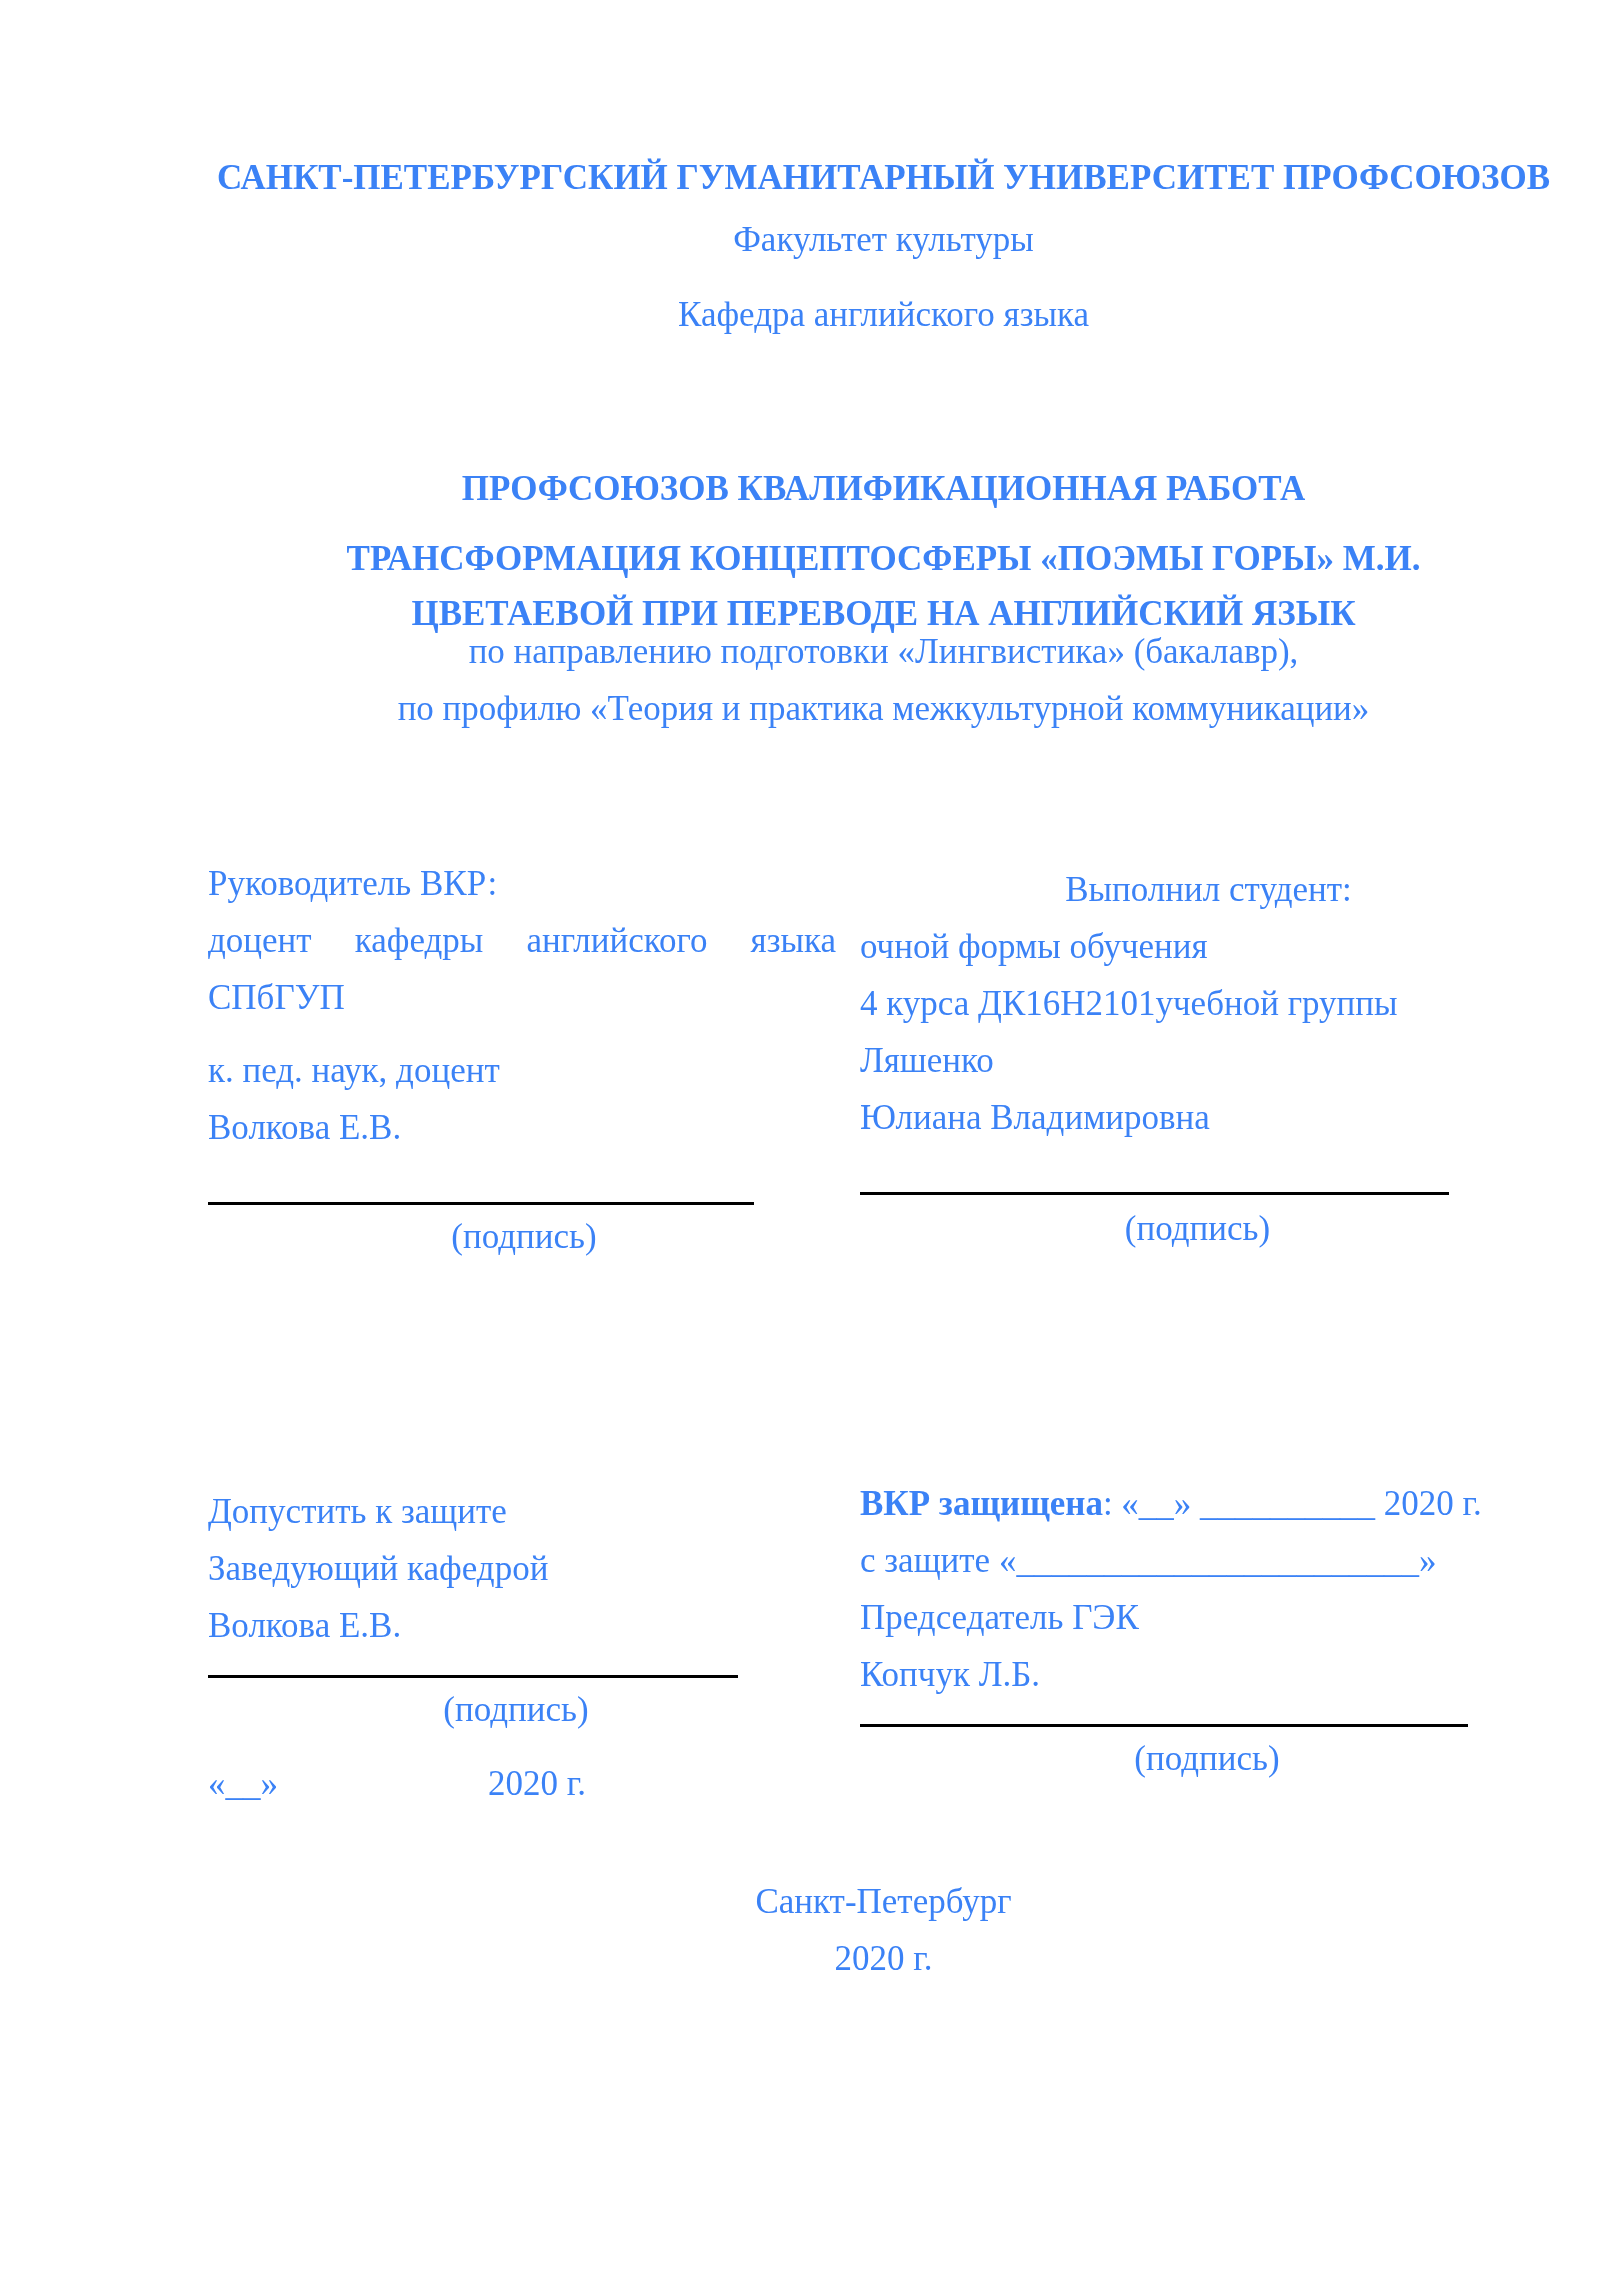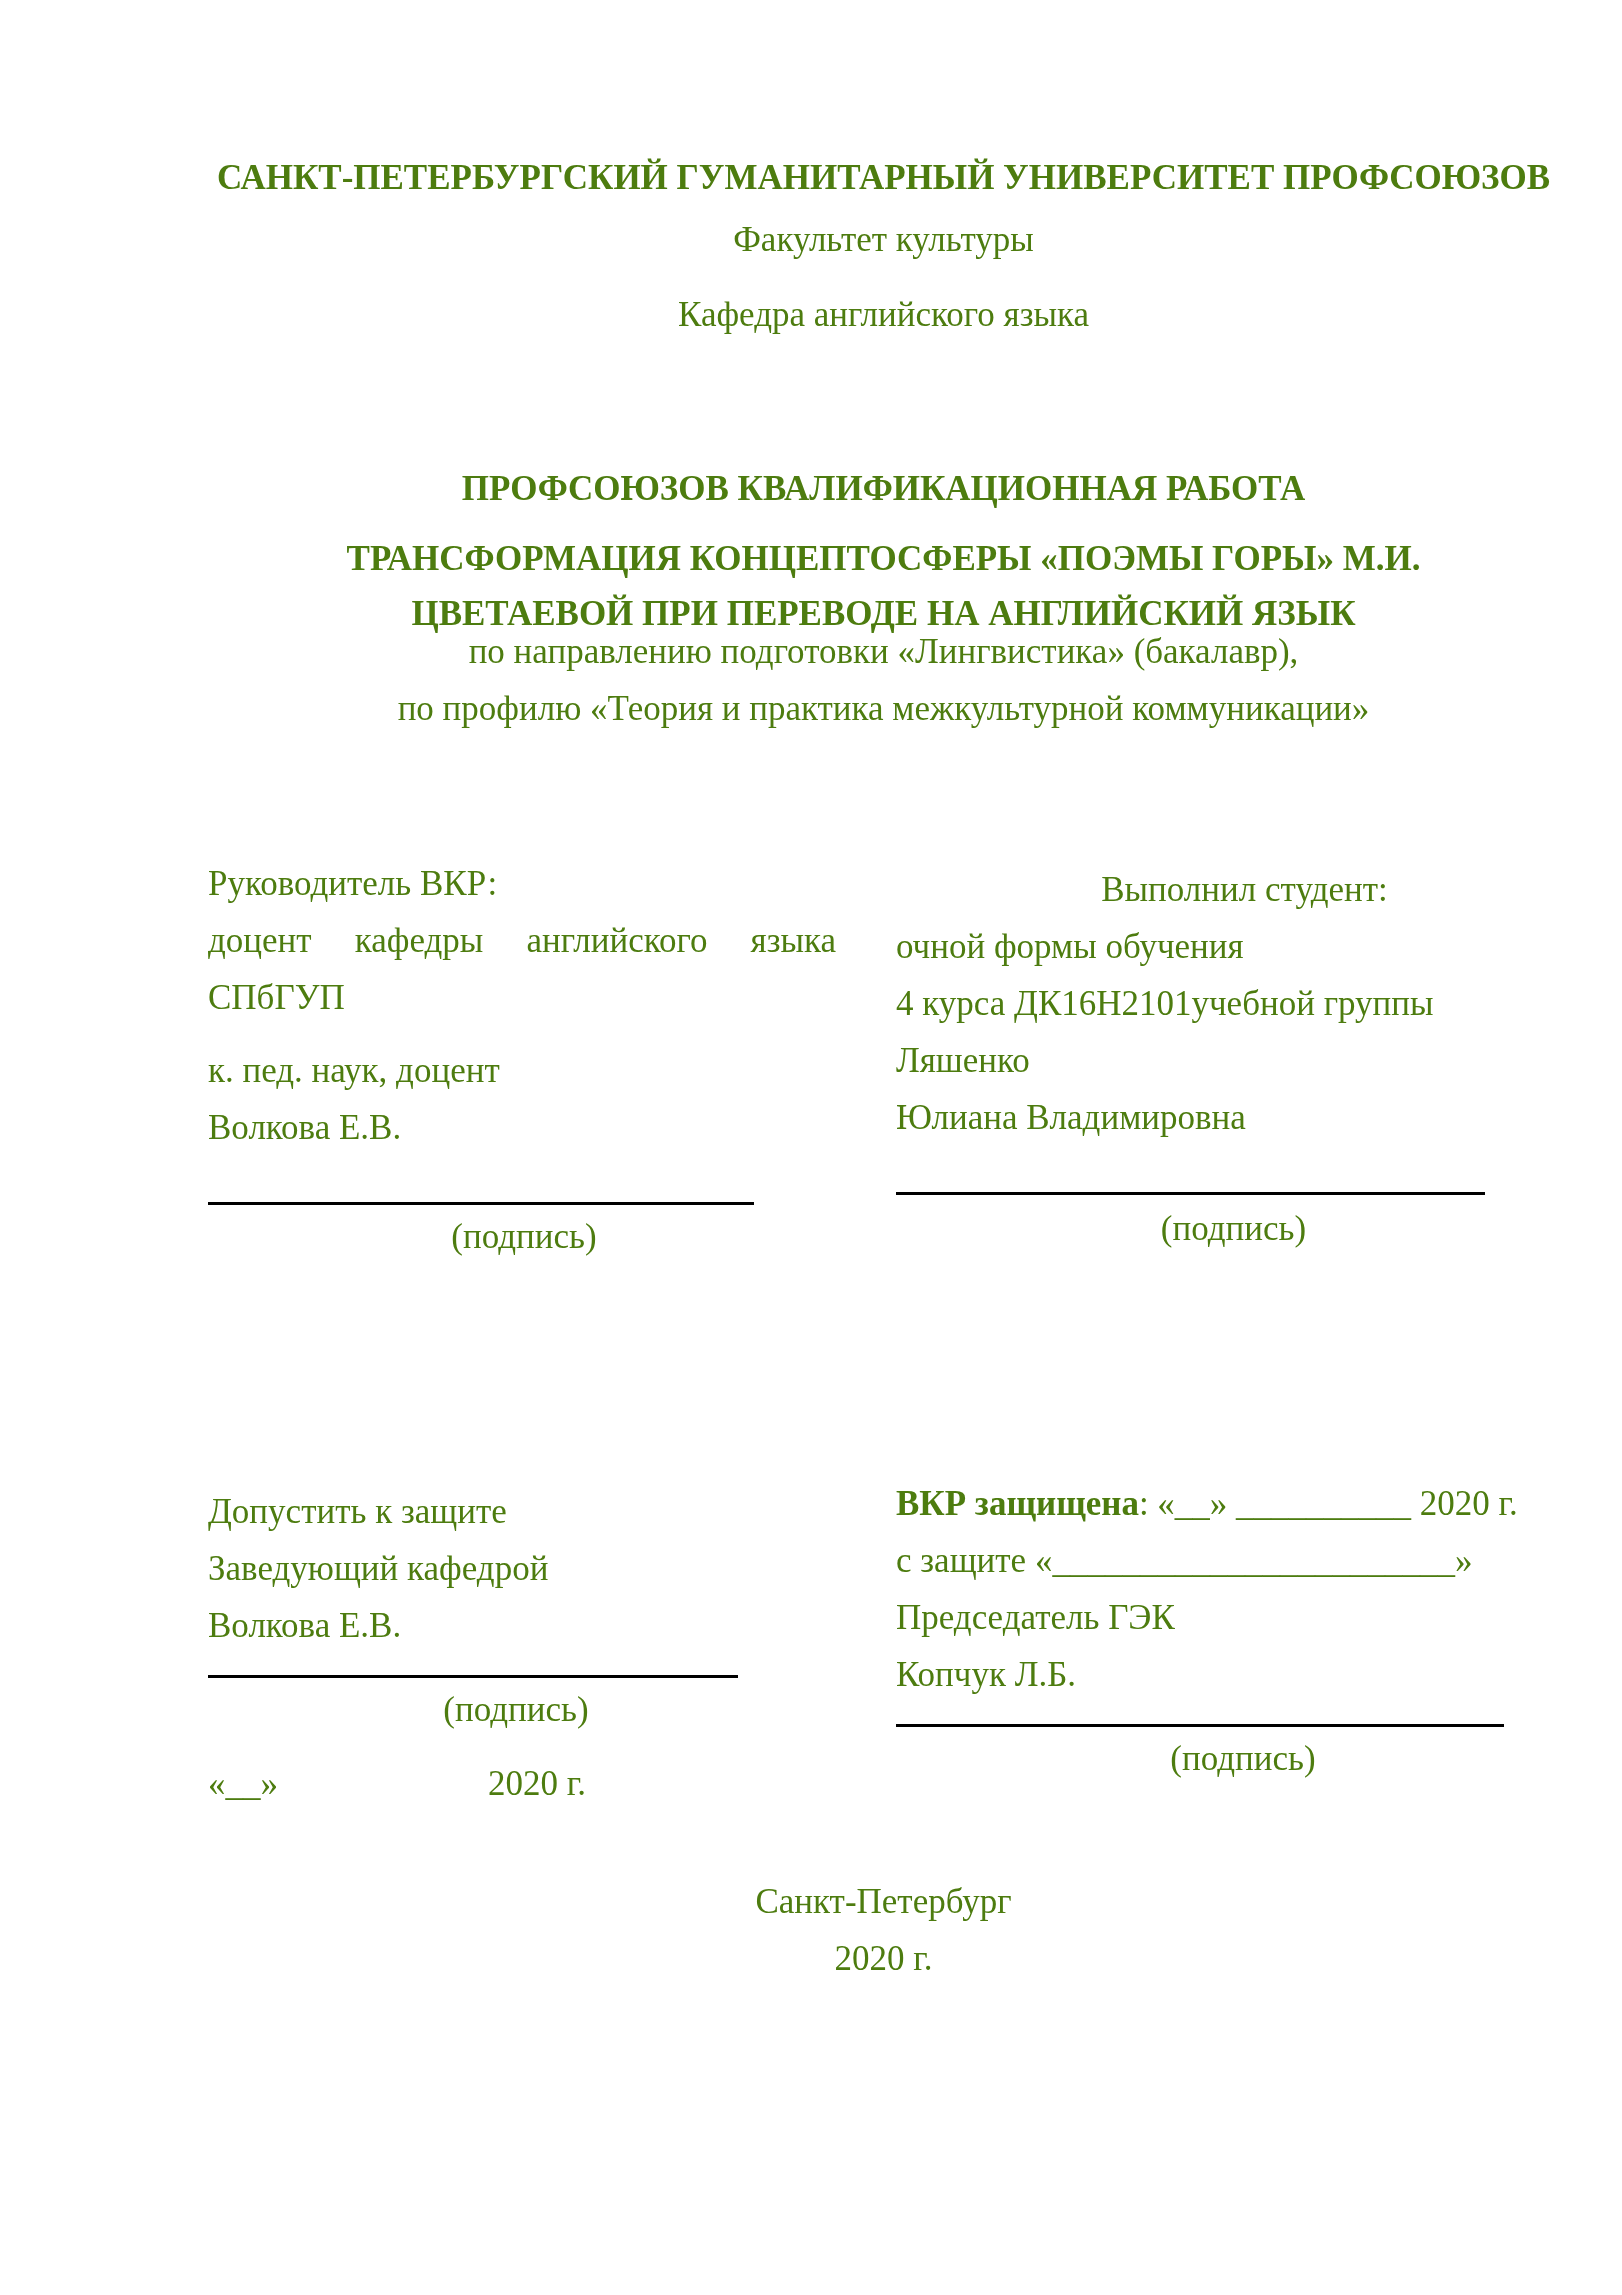--- a/index.html
+++ b/index.html
@@ -2,34 +2,34 @@
 <html style="font-size:12.6px"><head>
 <meta charset="utf-8">
 <style>
   html,body{margin:0;padding:0;background:#ffffff;}
   *{box-sizing:border-box;}
   .page{
     position:relative;
     width:1623px;
     height:2295px;
     background:#ffffff;
-    color:#4d7c0f;
+    color:#3b82f6;
     font-family:"Liberation Serif","DejaVu Serif",serif;
     font-size:35px;
     line-height:57px;
   }
   .abs{position:absolute;left:208px;right:64px;}
   .center{text-align:center;}
   .rightalign{text-align:center;}
   .bold{font-weight:bold;}
   .nowrap{white-space:nowrap;}
   .title-wrap{line-height:55px;max-width:1303px;margin:16px auto;}
   .cols{display:flex;align-items:flex-start;gap:24px;}
   .col-left{width:628px;flex:none;}
-  .col-right{width:620px;flex:none;margin-left:36px;}
+  .col-right{width:620px;flex:none;}
   .pt8{padding-top:6.3px;}
   .pt10{padding-top:7.9px;}
   .line{display:block;}
   .just{display:flex;justify-content:space-between;}
   .gap-top{margin-top:15.7px;}
   .sigline{height:49px;border-bottom:3.1px solid #000;}
   .sigline.tight{margin-top:-14px;height:38px;}
   .w695{width:546px;}
   .w750{width:589px;}
   .w675{width:530px;}

